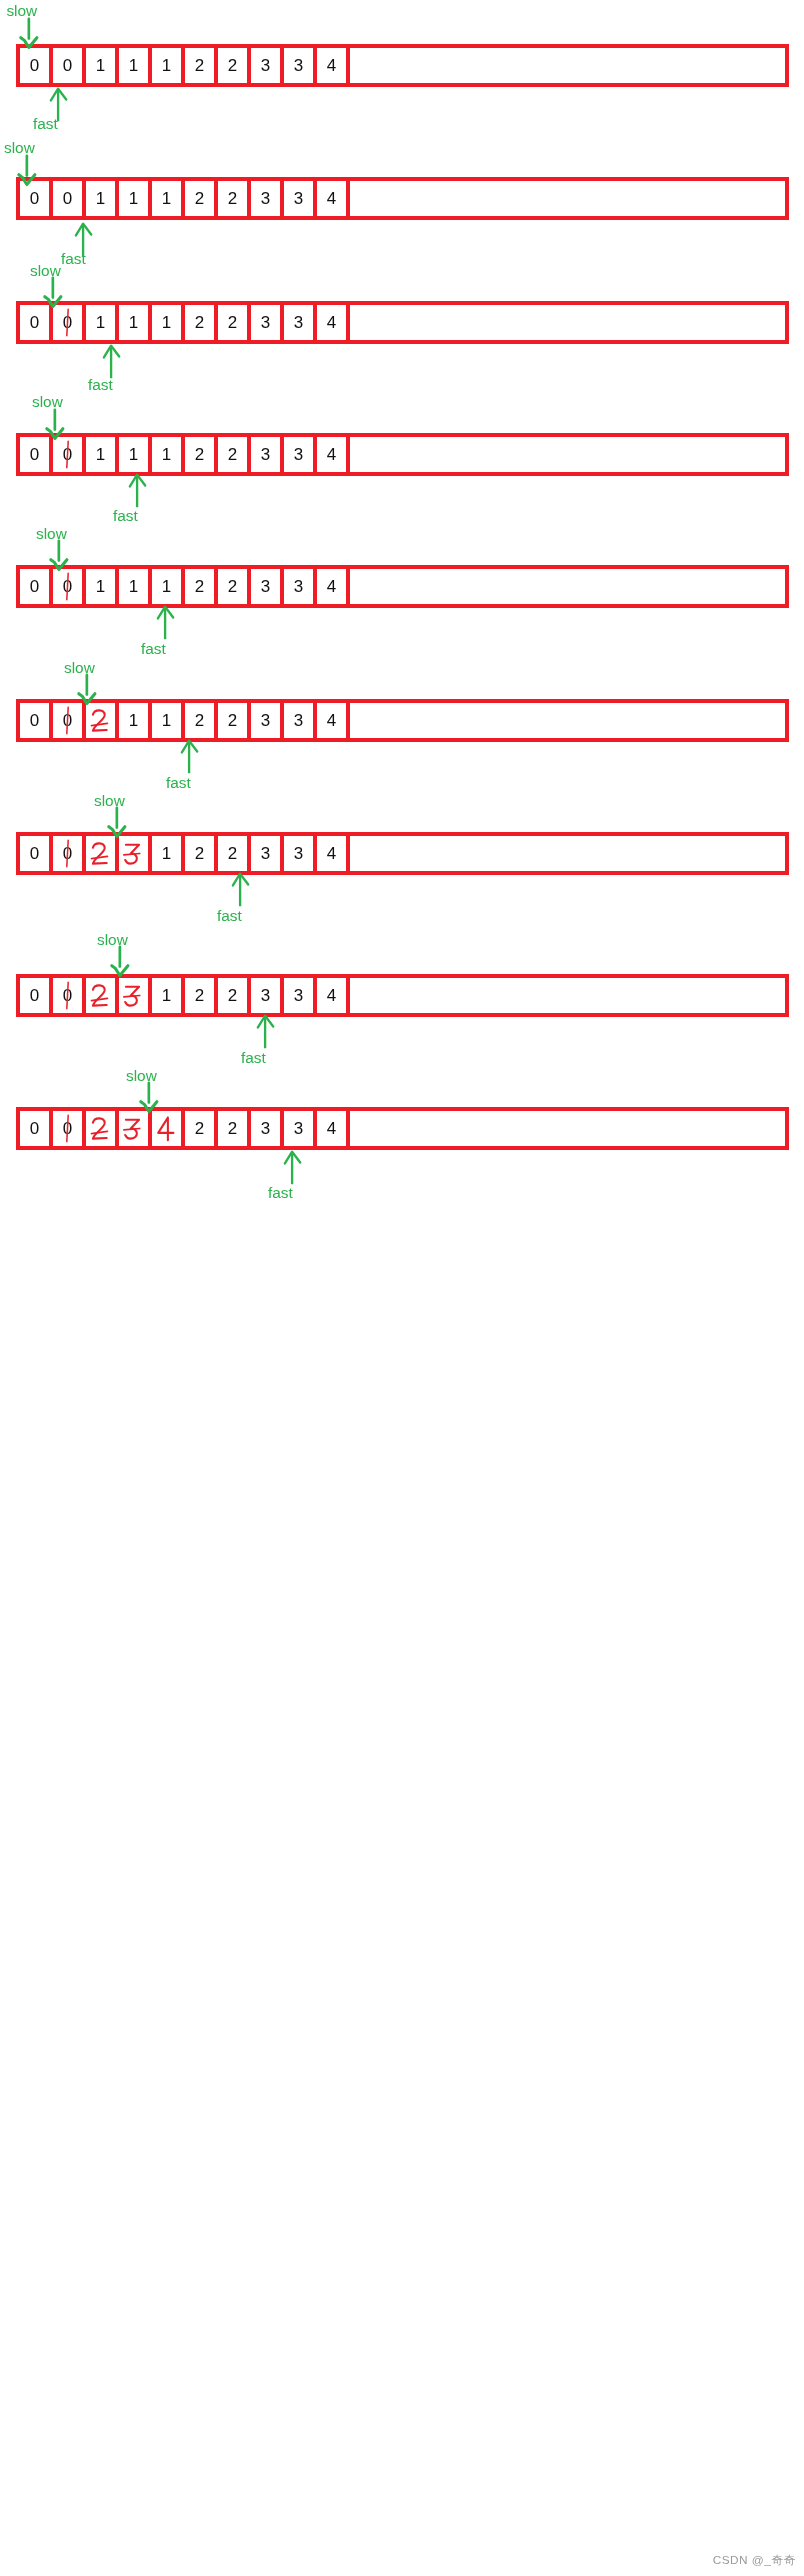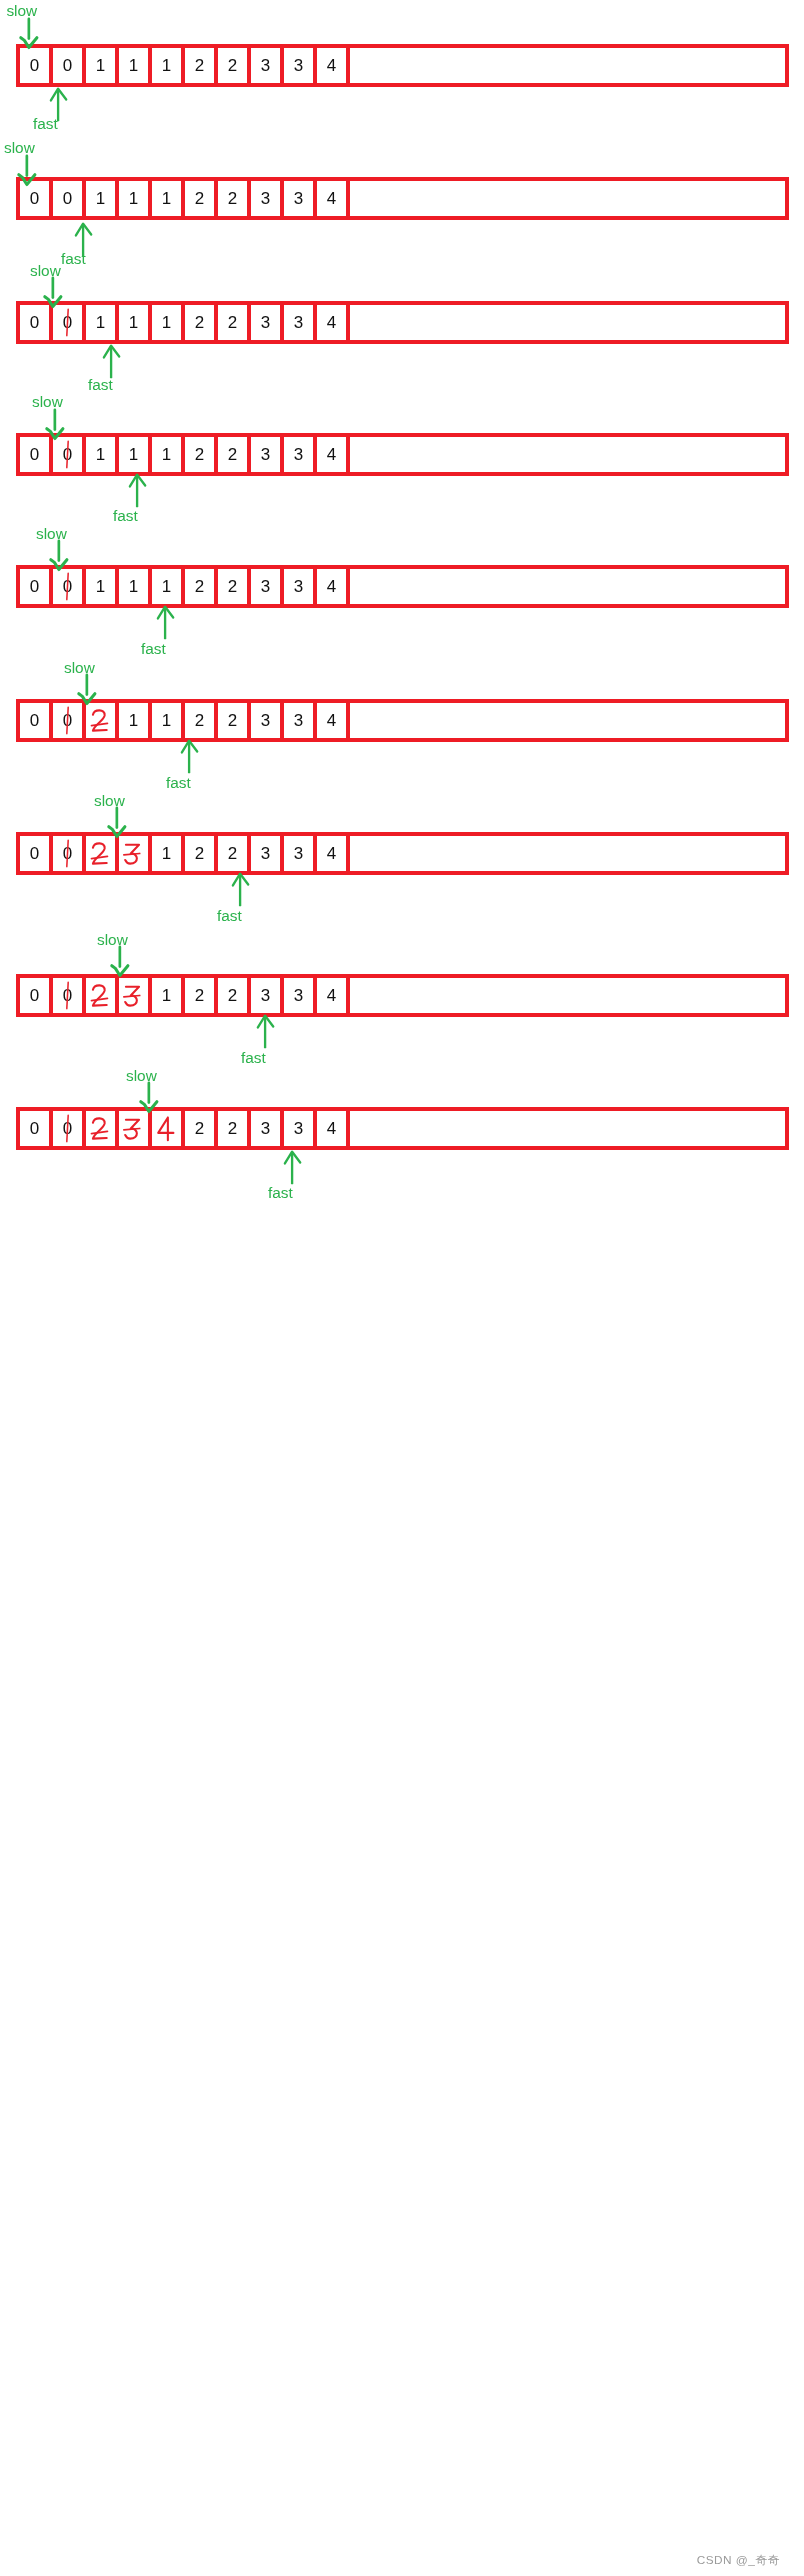--- a/index.html
+++ b/index.html
@@ -56,21 +56,21 @@
   }
   .ptr-arrow{
     position:absolute;
     color:#2bb24c;
   }
   .ptr-arrow svg{display:block;overflow:visible;}
 
   
   .watermark{
     position:absolute;
-    right:25px;bottom:7.2px;
+    right:9px;bottom:7.2px;
     color:#9a9a9a;
     font-size:11.8px;
     font-family:"Liberation Sans", sans-serif;
     letter-spacing:0.5px;
   }
 </style>
 </head>
 <body>
 
 <div id="stage">

